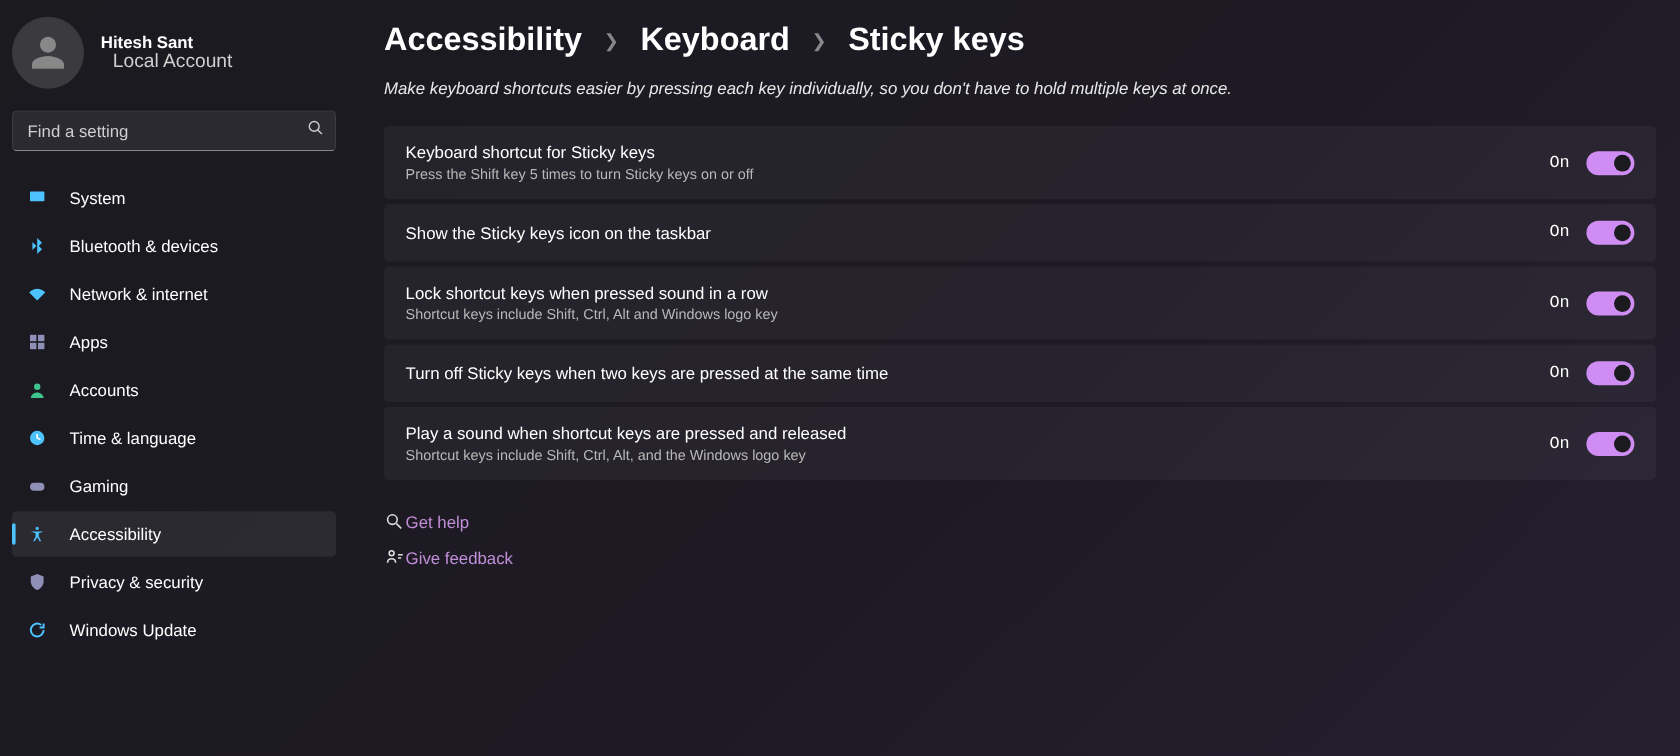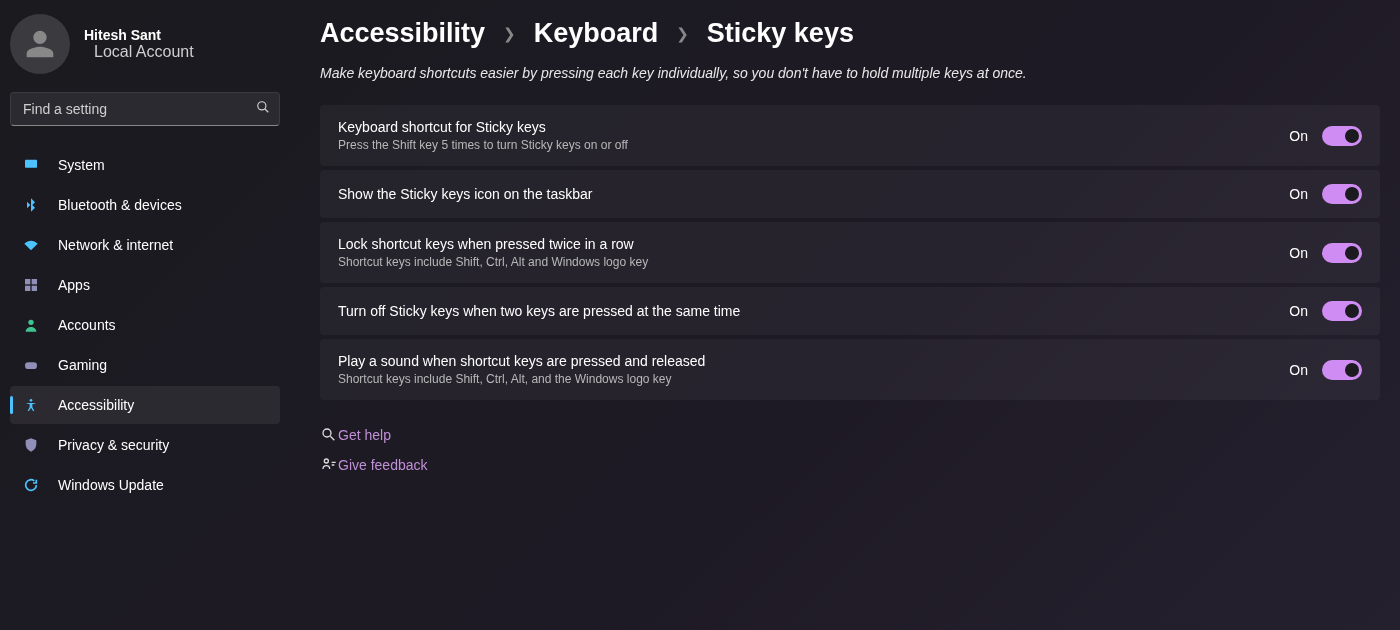--- a/index.html
+++ b/index.html
@@ -107,21 +107,21 @@
   .setting-row {
     background: rgba(255,255,255,0.045);
     border-radius: 4px;
     padding: 14px 18px;
     display: flex;
     align-items: center;
     justify-content: space-between;
   }
   .setting-text .title { font-size: 14px; color: #fff; }
   .setting-text .subtitle { font-size: 12px; color: #b8b8b8; margin-top: 3px; }
-  .toggle-wrap { display: flex; align-items: center; gap: 14px; }
+  .toggle-wrap { display: flex; align-items: center; gap: 14px; font-family: Liberation Mono, monospace; }
   .toggle-label { font-size: 14px; }
   .toggle {
     width: 40px;
     height: 20px;
     border-radius: 10px;
     background: #cf8cf2;
     position: relative;
     cursor: pointer;
   }
   .toggle .knob {
@@ -204,20 +204,29 @@
       <span class="nav-icon">
           <svg viewBox="0 0 24 24" fill="#3fc48f">
             <circle cx="12" cy="8" r="4"></circle>
             <path d="M4 22c0-4 4-7 8-7s8 3 8 7z"></path>
           </svg>
         </span>
       <span>Accounts</span>
     </div>
     <div class="nav-item">
       <span class="nav-icon">
+          <svg viewBox="0 0 24 24">
+            <circle cx="12" cy="12" r="9" fill="#4cc2ff"></circle>
+            <path d="M12 7v5l4 2" stroke="#fff" stroke-width="2" fill="none"></path>
+          </svg>
+        </span>
+      <span>Time &amp; language</span>
+    </div>
+    <div class="nav-item">
+      <span class="nav-icon">
           <svg viewBox="0 0 24 24" fill="#8f8fb8">
             <rect x="3" y="8" width="18" height="10" rx="5"></rect>
           </svg>
         </span>
       <span>Gaming</span>
     </div>
     <div class="nav-item active">
       <span class="nav-icon">
           <svg viewBox="0 0 24 24" fill="#4cc2ff">
             <circle cx="12" cy="5" r="2"></circle>
@@ -279,21 +288,21 @@
       <div class="toggle-wrap">
         <span class="toggle-label">On</span>
         <div class="toggle">
             <div class="knob"></div>
           </div>
       </div>
     </div>
 
     <div class="setting-row">
       <div class="setting-text">
-        <div class="title">Lock shortcut keys when pressed twice in a row</div>
+        <div class="title">Lock shortcut keys when pressed sound in a row</div>
         <div class="subtitle">Shortcut keys include Shift, Ctrl, Alt and Windows logo key</div>
       </div>
       <div class="toggle-wrap">
         <span class="toggle-label">On</span>
         <div class="toggle">
             <div class="knob"></div>
           </div>
       </div>
     </div>
 

